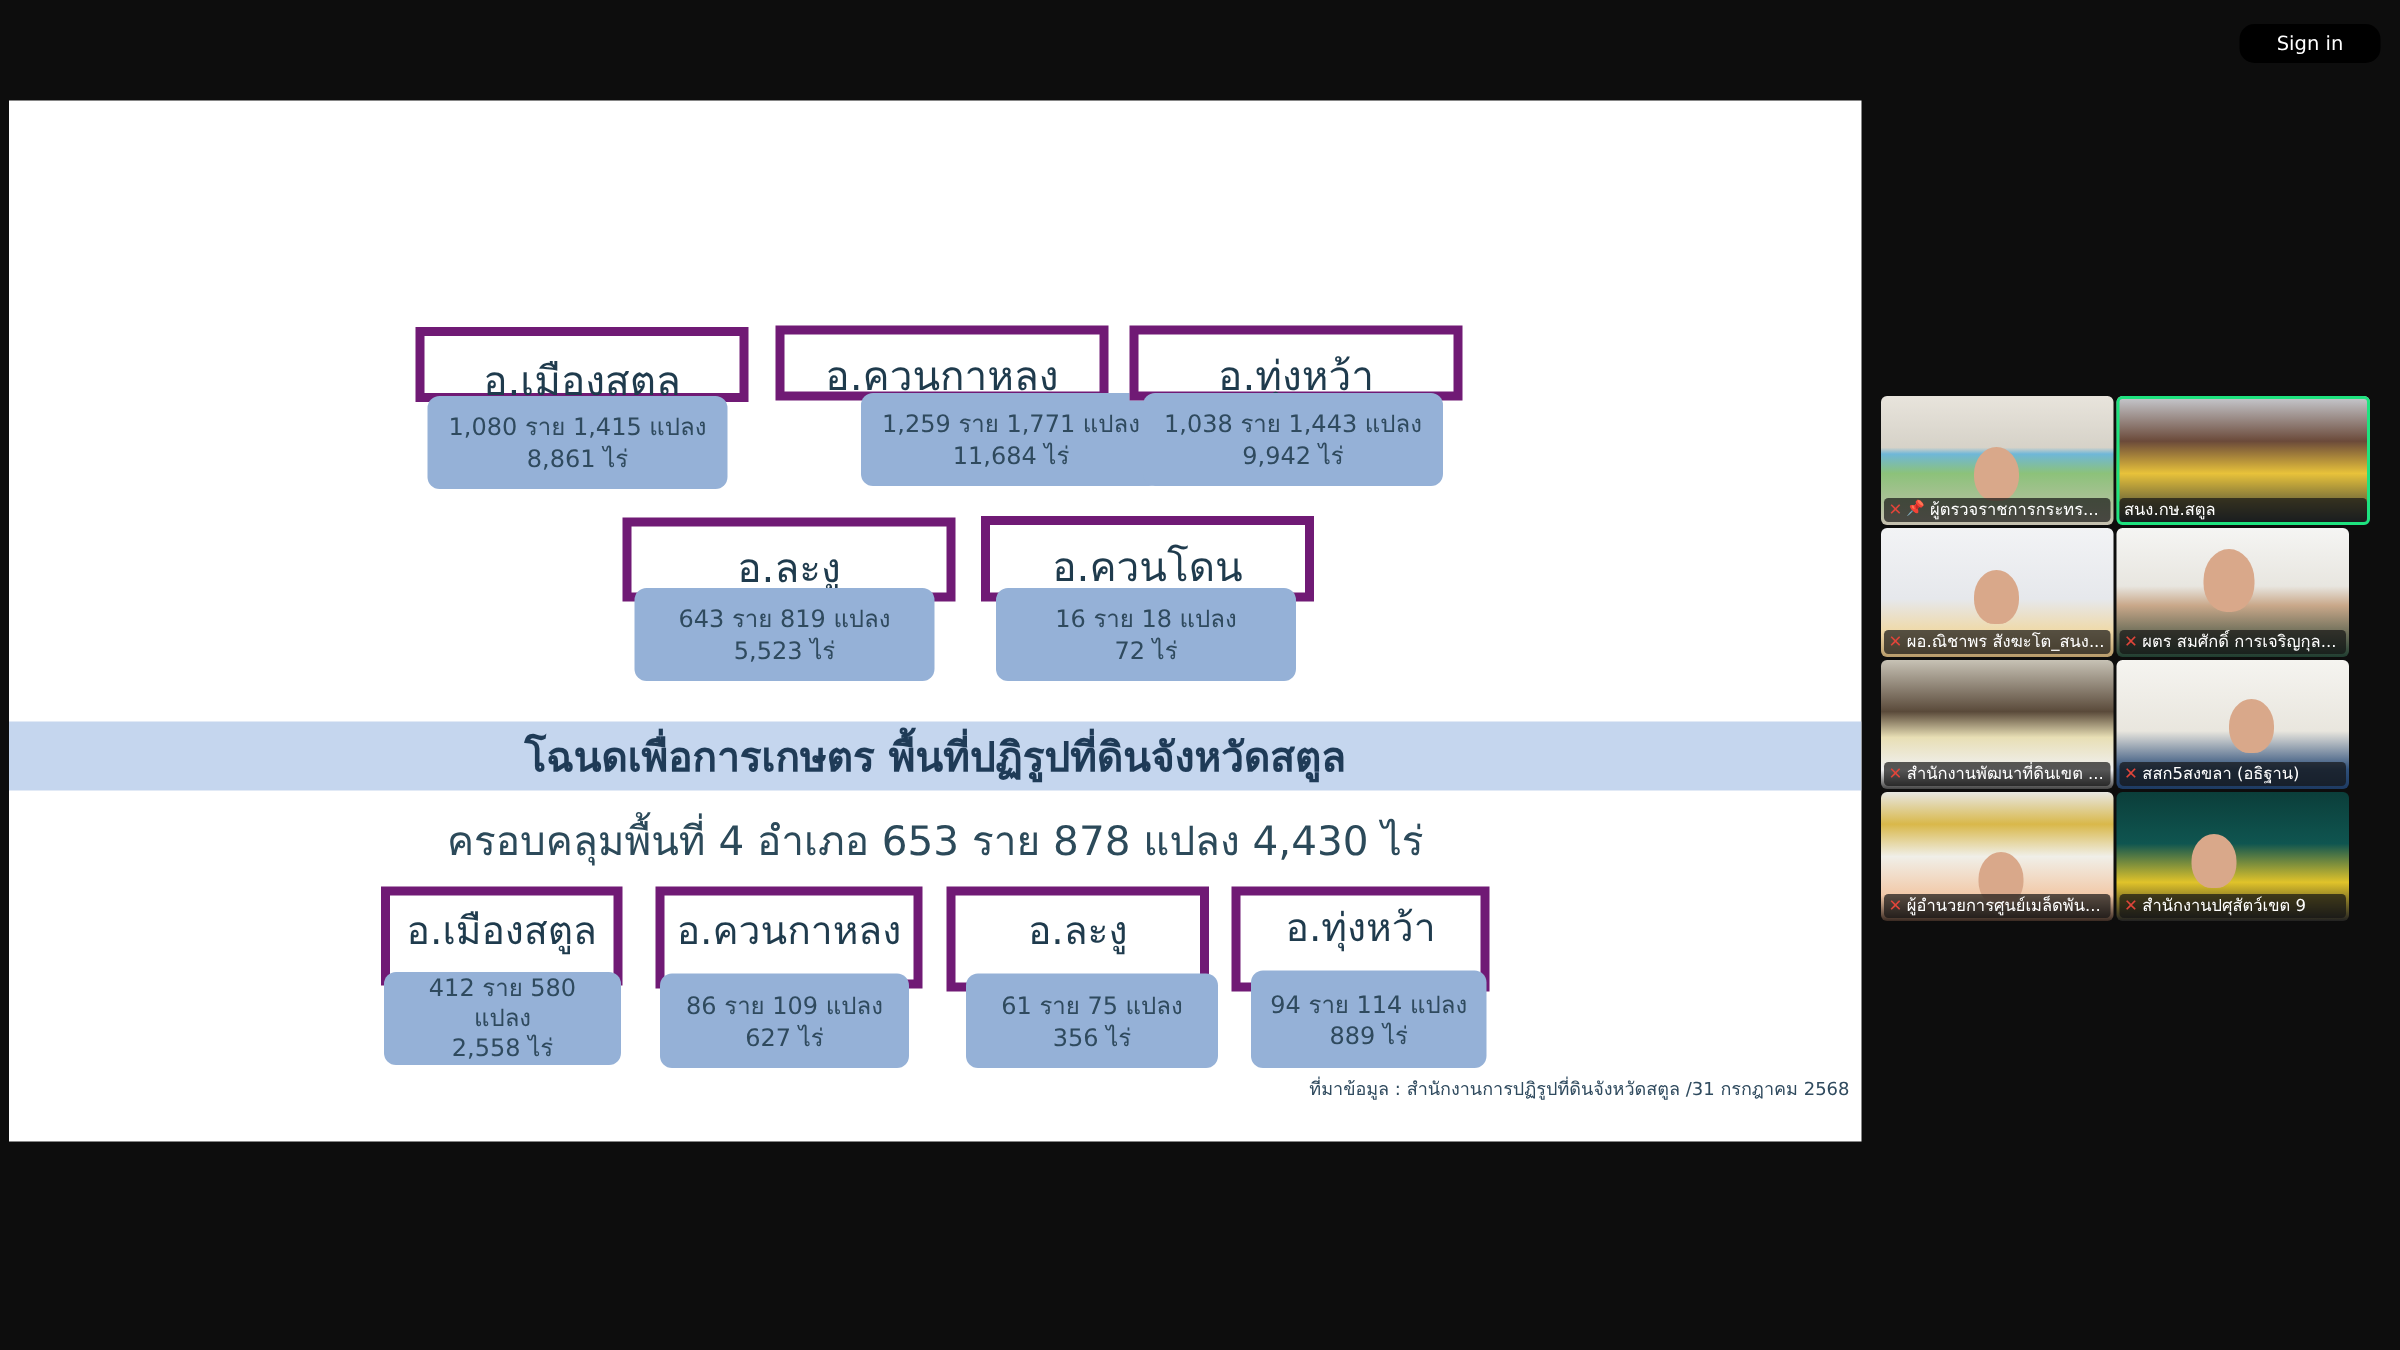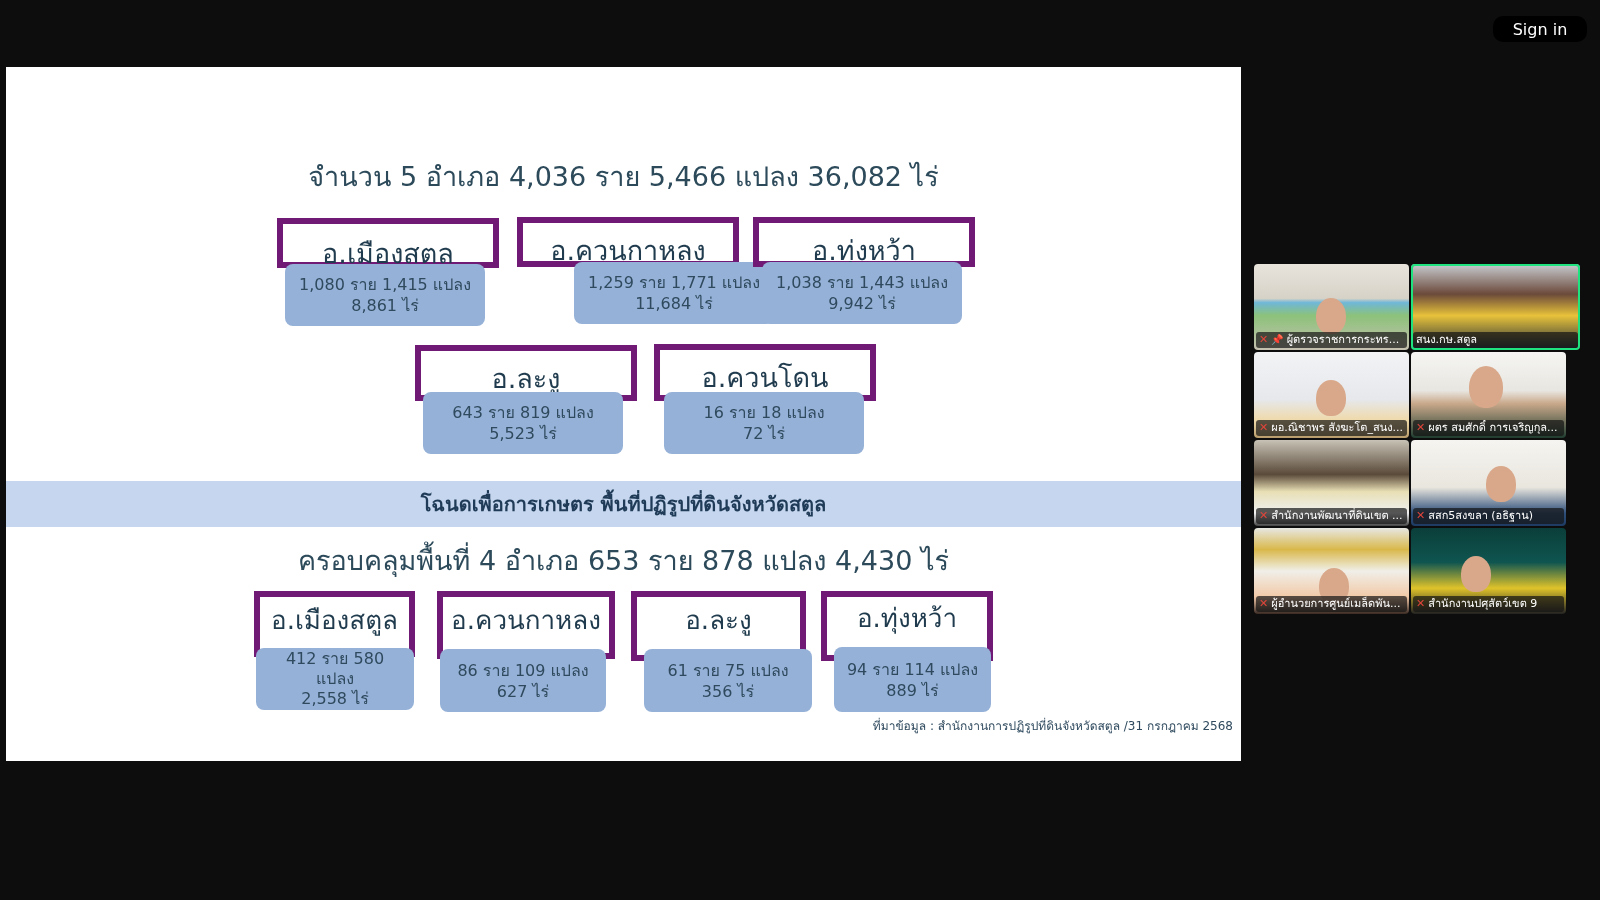--- a/index.html
+++ b/index.html
@@ -2,40 +2,40 @@
 <html><head>
 <meta charset="utf-8">
 <style>
   html, body { margin:0; padding:0; }
   body {
     width:1600px; height:900px; background:#0d0d0d; position:relative; overflow:hidden;
     font-family:"DejaVu Sans", sans-serif;
   }
   .signin {
     position:absolute; left:1493px; top:16px; width:94px; height:26px;
-    background:#000; color:#fff; border-radius:10px; font-size:16px;
+    background:#000; color:#fff; border-radius:10px; font-size:13px;
     display:flex; align-items:center; justify-content:center;
   }
   .slide {
     position:absolute; left:6px; top:67px; width:1235px; height:694px; background:#fff; overflow:hidden;
   }
   .title-bar {
     position:absolute; left:0; top:17px; width:100%; height:55px; background:#0070c0;
     border-top:2px solid #4fa3dc;
     display:flex; align-items:center; justify-content:center;
   }
   .title-bar span { color:#fff; font-size:30px; font-weight:bold; letter-spacing:-0.5px; }
   .summary {
     position:absolute; left:0; width:100%; text-align:center; color:#2c4a5a; font-size:27px;
   }
   .section2-bar {
     position:absolute; left:0; top:414px; width:100%; height:46px; background:#c5d6ee;
     display:flex; align-items:center; justify-content:center;
   }
-  .section2-bar span { color:#1f3b57; font-size:20px; font-weight:bold; }
+  .section2-bar span { color:#1f3b57; font-size:27px; font-weight:bold; }
   .district { position:absolute; }
   .district .name-box {
     position:absolute; left:0; top:0; border:6px solid #701a75; background:#fff; box-sizing:border-box;
     display:flex; justify-content:center; color:#1f3b4d;
   }
   .district .stat-box {
     position:absolute; background:#95b1d7; border-radius:8px; color:#2f4a5e;
     display:flex; flex-direction:column; align-items:center; justify-content:center;
     font-size:16px; line-height:21px; text-align:center;
   }
@@ -65,21 +65,20 @@
   .face {
     position:absolute; width:30px; height:36px; border-radius:50% 50% 45% 45%; background:#d9a88a;
   }
 </style>
 </head>
 <body>
 
 <div class="signin">Sign in</div>
 
 <div class="slide">
-  <div class="summary" style="top:88px;">จำนวน 5 อำเภอ 4,036 ราย 5,466 แปลง 36,082 ไร่</div>
 
   <div class="district" style="left:271px; top:151px;">
     <div class="name-box" style="width:222px; height:50px; padding-top:8px; font-size:27px;">อ.เมืองสตูล</div>
     <div class="stat-box" style="left:8px; top:46px; width:200px; height:62px;">
       <span>1,080 ราย 1,415 แปลง</span>
       <span>8,861 ไร่</span>
     </div>
   </div>
   <div class="district" style="left:511px; top:150px;">
     <div class="name-box" style="width:222px; height:50px; padding-top:6px; font-size:27px;">อ.ควนกาหลง</div>

